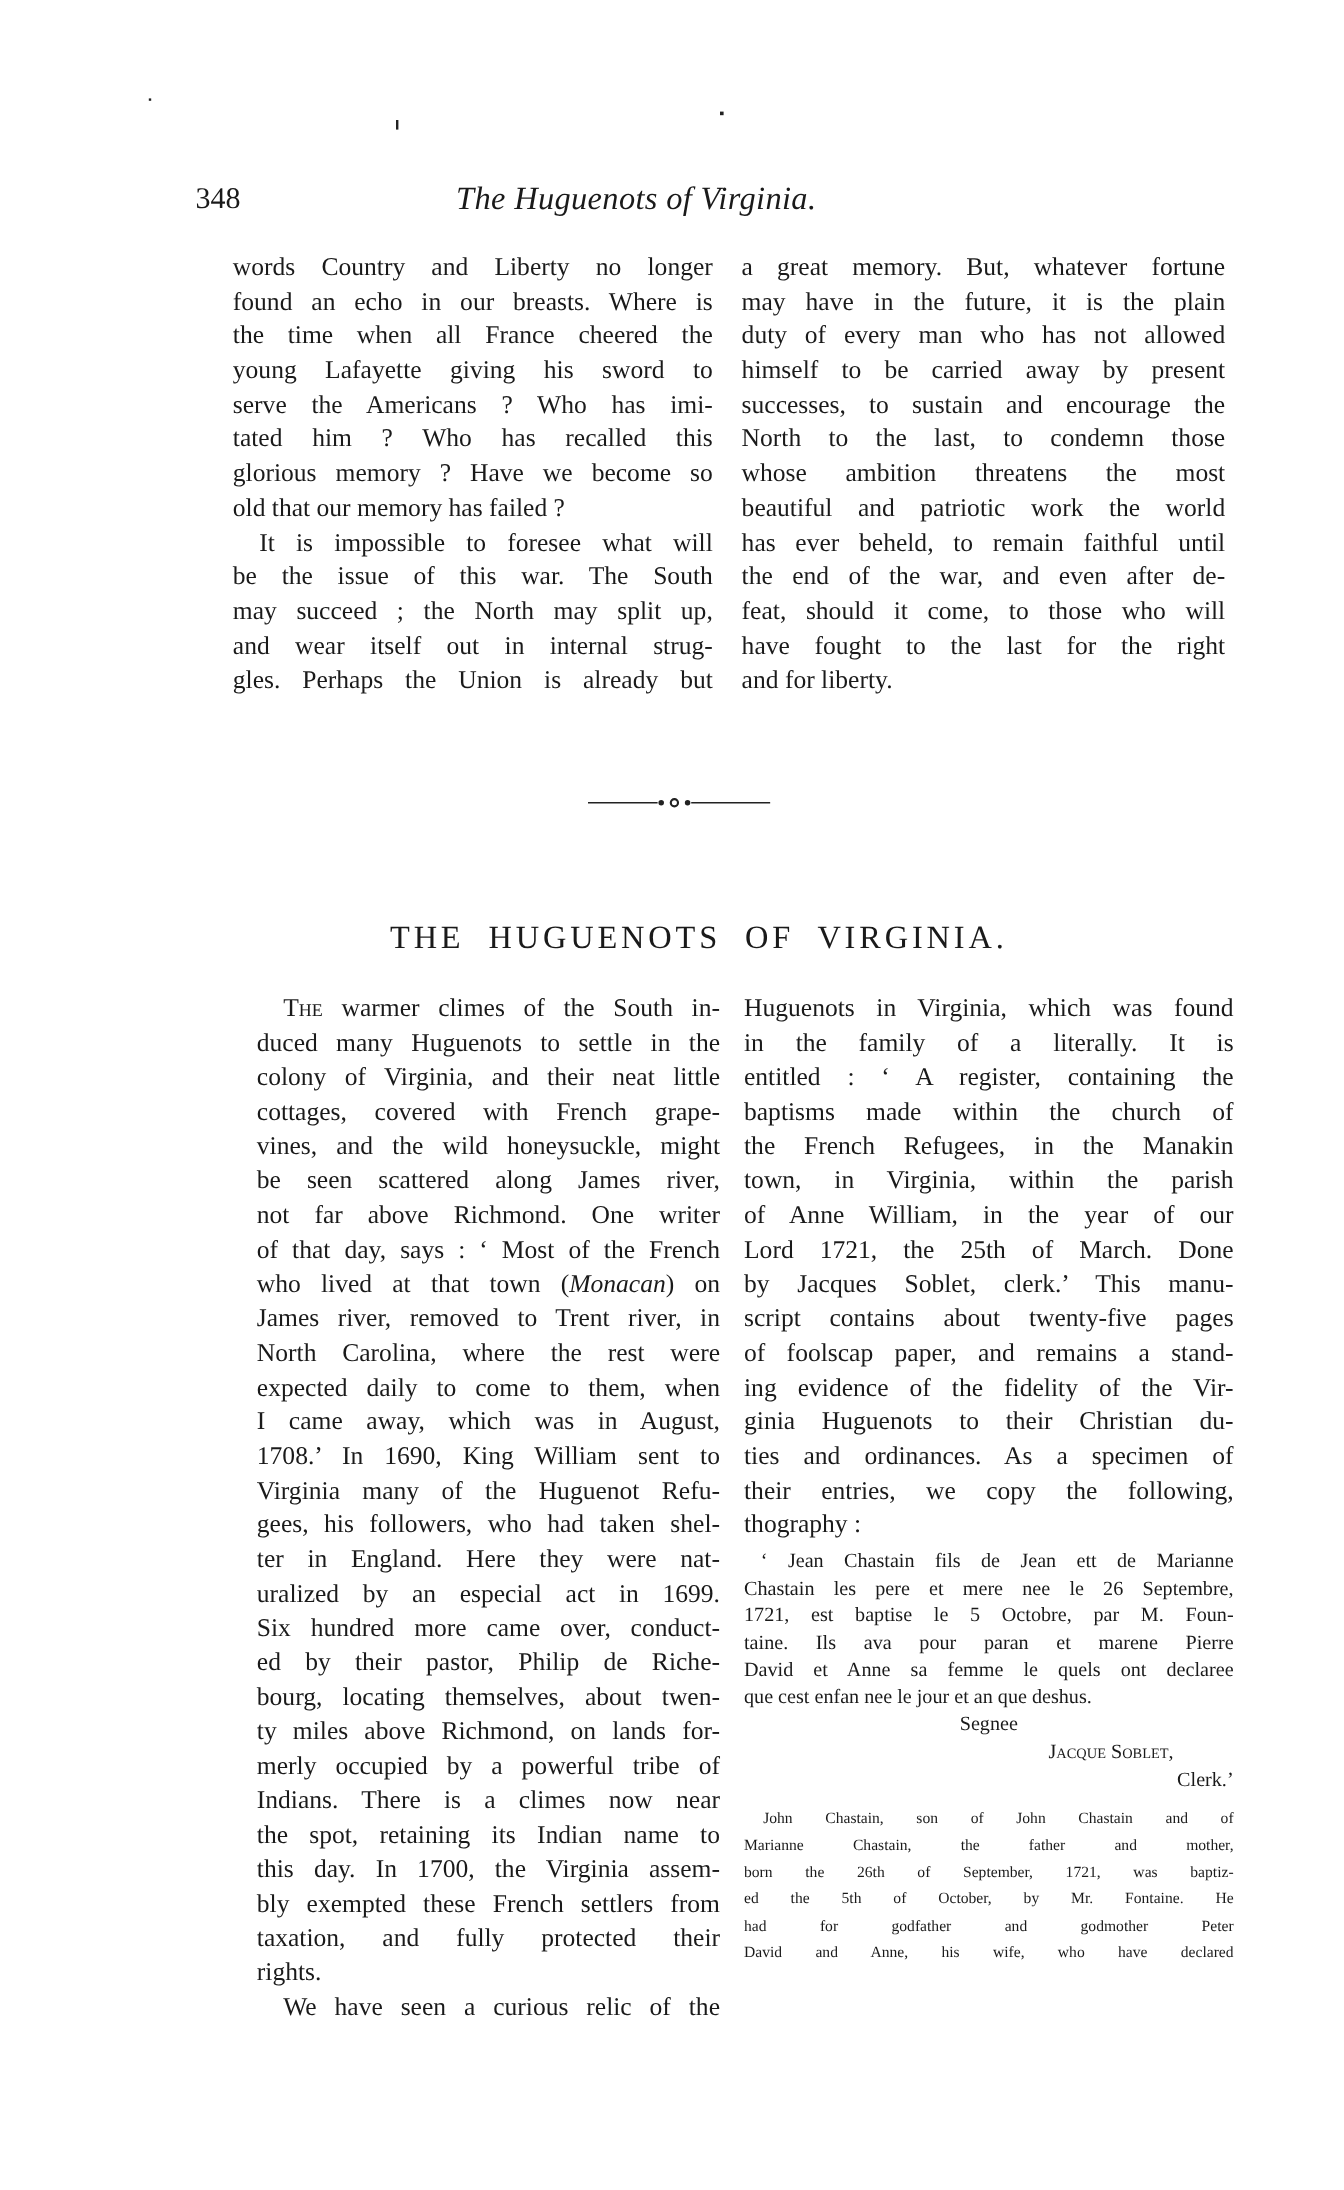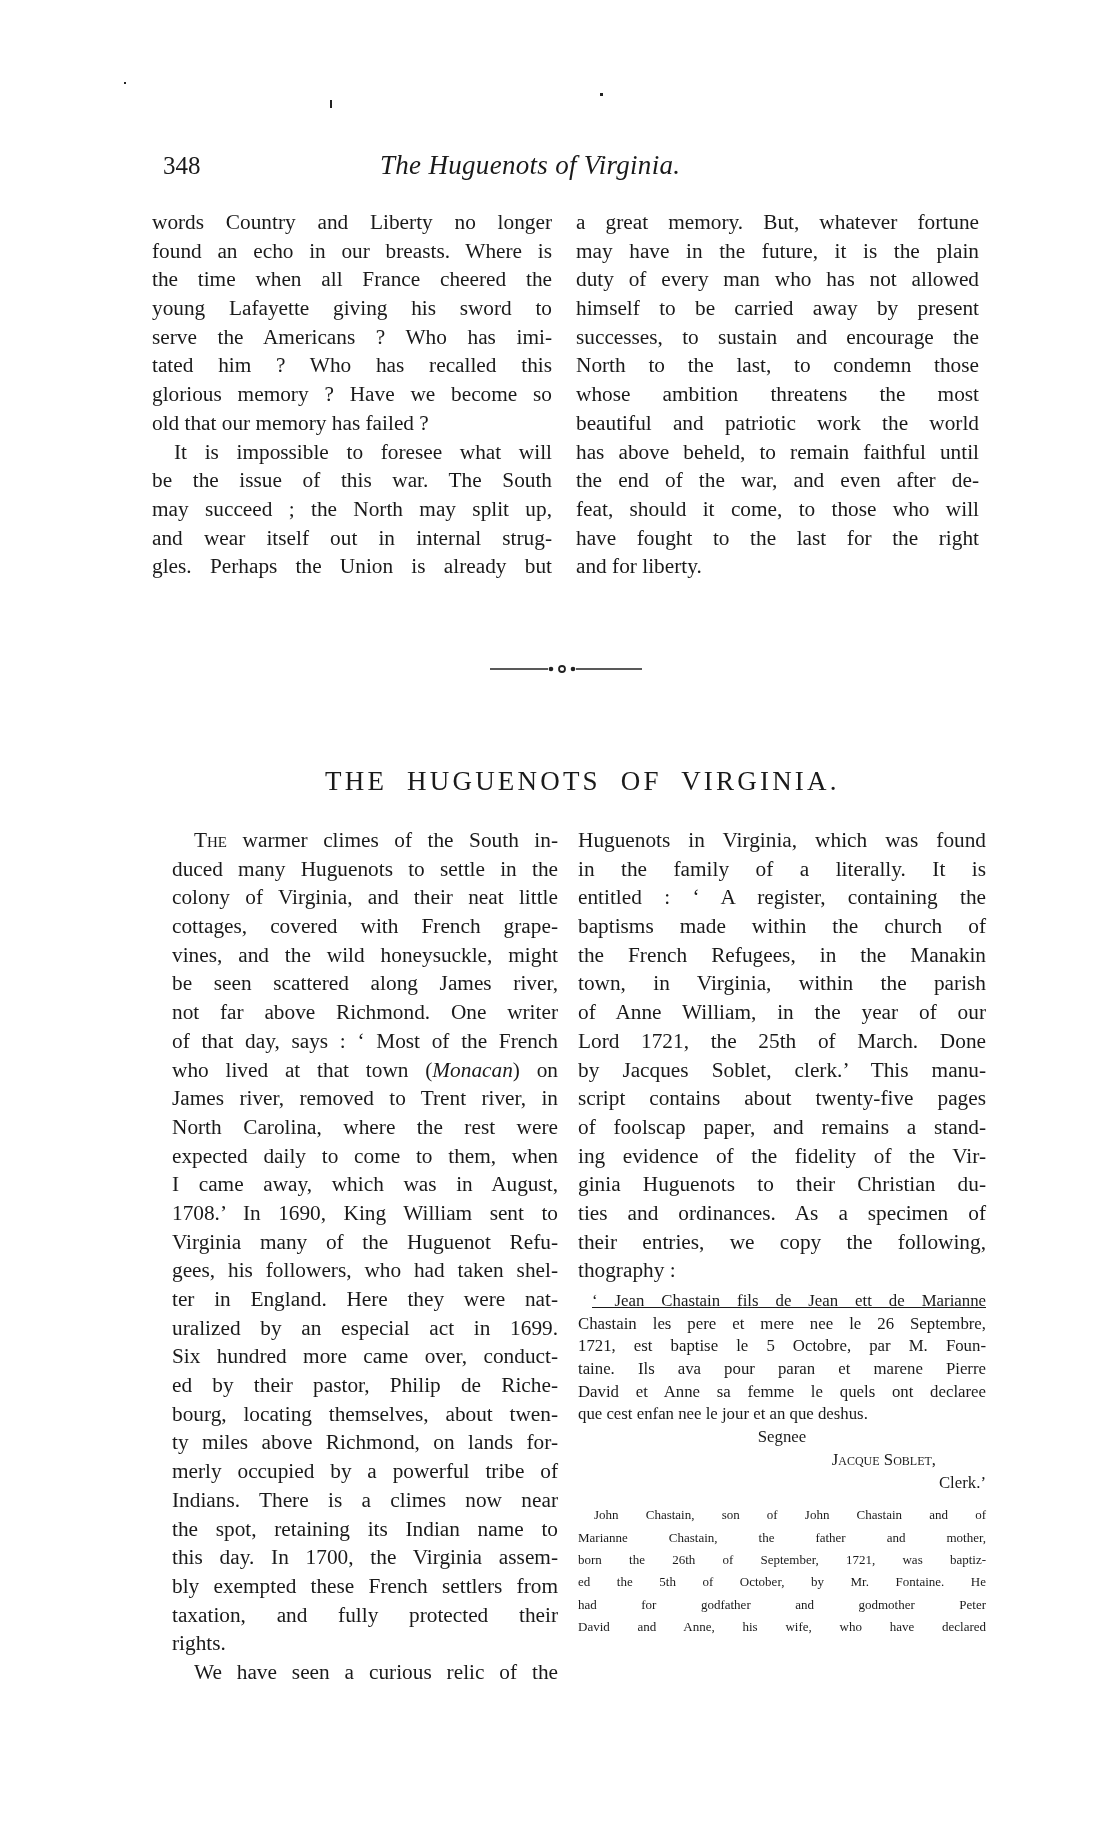--- a/index.html
+++ b/index.html
@@ -4,21 +4,21 @@
 <style>
   html, body { margin: 0; padding: 0; background: #ffffff; }
   body {
     width: 1120px; height: 1825px; position: relative; overflow: hidden;
     font-family: "Liberation Serif", "DejaVu Serif", serif; color: #1a1a1a;
   }
   .abs { position: absolute; }
   .speck { position: absolute; background: #222; }
   .page-num { left: 163px; top: 152px; font-size: 25px; }
   .running-head { left: 380px; top: 150px; font-size: 27px; font-style: italic; letter-spacing: 0.3px; }
-  .col { position: absolute; font-size: 21.3px; line-height: 28.7px; text-align: justify; }
+  .col { position: absolute; font-size: 21.3px; line-height: 28.7px; text-align: justify; margin-left: 42px; }
   .col .ln { display: block; text-align: justify; text-align-last: justify; white-space: nowrap; height: 28.7px; }
   .col .ln.last { text-align-last: left; }
   .col .ln.indent { padding-left: 22px; }
   .top-left { left: 152px; top: 208px; width: 400px; }
   .top-right { left: 576px; top: 208px; width: 403px; }
   .ornament { left: 490px; top: 663px; width: 152px; height: 12px; }
   .article-title { left: 325px; top: 766px; font-size: 27px; letter-spacing: 3.2px; word-spacing: 10px; }
   .bot-left { left: 172px; top: 826px; width: 386px; }
   .bot-right { left: 578px; top: 826px; width: 408px; }
   .quote { font-size: 16.8px; line-height: 22.7px; }
@@ -57,21 +57,21 @@
 
 <div class="col top-right">
   <span class="ln">a great memory. But, whatever fortune</span>
   <span class="ln">may have in the future, it is the plain</span>
   <span class="ln">duty of every man who has not allowed</span>
   <span class="ln">himself to be carried away by present</span>
   <span class="ln">successes, to sustain and encourage the</span>
   <span class="ln">North to the last, to condemn those</span>
   <span class="ln">whose ambition threatens the most</span>
   <span class="ln">beautiful and patriotic work the world</span>
-  <span class="ln">has above beheld, to remain faithful until</span>
+  <span class="ln">has ever beheld, to remain faithful until</span>
   <span class="ln">the end of the war, and even after de-</span>
   <span class="ln">feat, should it come, to those who will</span>
   <span class="ln">have fought to the last for the right</span>
   <span class="ln last">and for liberty.</span>
 </div>
 
 <svg class="abs ornament" viewBox="0 0 152 12" width="152" height="12">
   <line x1="0" y1="6" x2="58" y2="6" stroke="#222" stroke-width="1.3"></line>
   <circle cx="61" cy="6" r="2.3" fill="#222"></circle>
   <circle cx="72" cy="6" r="3" fill="none" stroke="#222" stroke-width="1.8"></circle>
@@ -126,21 +126,21 @@
   <span class="ln">by Jacques Soblet, clerk.’ This manu-</span>
   <span class="ln">script contains about twenty-five pages</span>
   <span class="ln">of foolscap paper, and remains a stand-</span>
   <span class="ln">ing evidence of the fidelity of the Vir-</span>
   <span class="ln">ginia Huguenots to their Christian du-</span>
   <span class="ln">ties and ordinances. As a specimen of</span>
   <span class="ln">their entries, we copy the following,</span>
   <span class="ln last">thography :</span>
 
   <div class="quote" style="margin-top:5px;">
-    <span class="ln indent" style="padding-left:14px;text-decoration:underline;">‘ Jean Chastain fils de Jean ett de Marianne</span>
+    <span class="ln indent" style="padding-left:14px;">‘ Jean Chastain fils de Jean ett de Marianne</span>
     <span class="ln">Chastain les pere et mere nee le 26 Septembre,</span>
     <span class="ln">1721, est baptise le 5 Octobre, par M. Foun-</span>
     <span class="ln">taine. Ils ava pour paran et marene Pierre</span>
     <span class="ln">David et Anne sa femme le quels ont declaree</span>
     <span class="ln last">que cest enfan nee le jour et an que deshus.</span>
     <span class="ln center-align">Segnee</span>
     <span class="ln right-align sc" style="padding-right:50px;">Jacque Soblet,</span>
     <span class="ln right-align">Clerk.’</span>
   </div>
 

